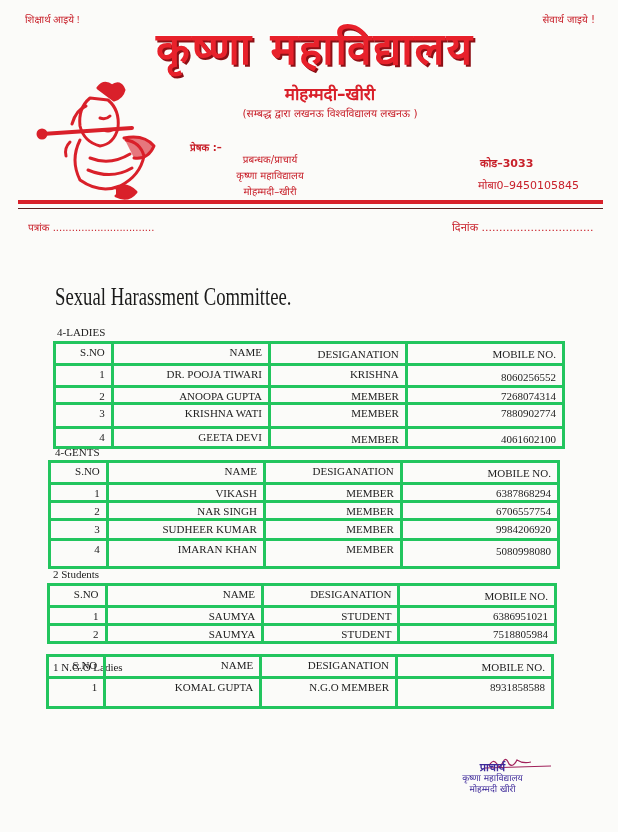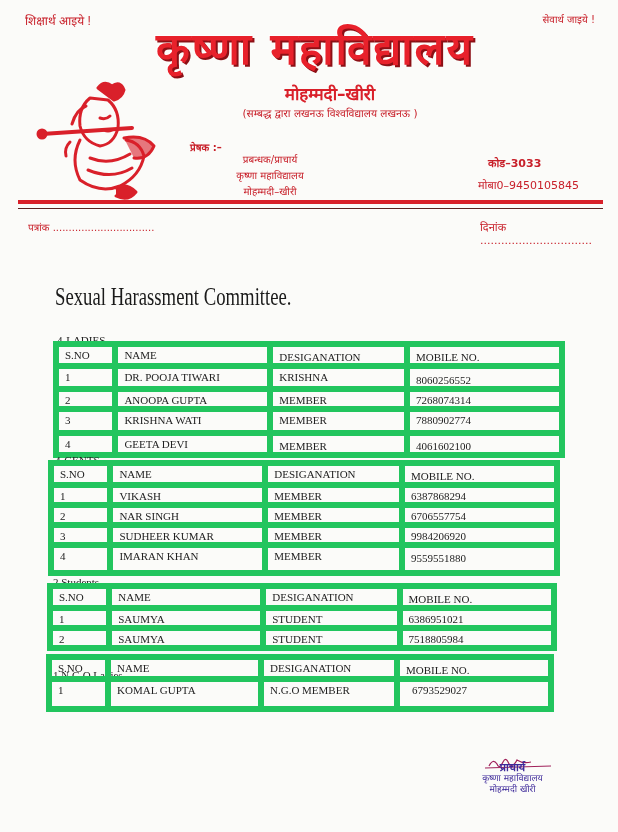--- a/index.html
+++ b/index.html
@@ -5,65 +5,65 @@
   html, body { margin: 0; padding: 0; }
   body {
     width: 618px; height: 832px; overflow: hidden;
     background: #fbfbf9;
     position: relative;
     font-family: "Liberation Serif", serif;
     color: #1d1d1d;
   }
   .abs { position: absolute; }
 
-  .tag-left { left: 25px; top: 12px; font-family: Liberation Sans, sans-serif; font-size: 12px; color: #c8202a; }
+  .tag-left { left: 25px; top: 12px; font-family: Liberation Serif, serif; font-size: 10px; color: #c8202a; }
   .tag-right { right: 23px; top: 12px; font-family: "DejaVu Sans", sans-serif; font-size: 10px; color: #c8202a; }
 
   .college-title {
     left: 40px; top: 24px; width: 550px; text-align: center;
     font-family: "DejaVu Sans", sans-serif; font-weight: bold;
     font-size: 44px; line-height: 50px; letter-spacing: 2px;
     color: #e8212b;
     text-shadow: 2px 2px 0 #8c0f15, -1px -1px 0 #ffffff;
   }
   .college-town { left: 220px; top: 82px; width: 220px; text-align: center; font-family: "DejaVu Sans", sans-serif; font-weight: bold; font-size: 17px; color: #d9202a; }
   .affiliation { left: 180px; top: 106px; width: 300px; text-align: center; font-family: "DejaVu Sans", sans-serif; font-size: 10.5px; color: #c8202a; }
 
   .logo { left: 20px; top: 78px; width: 150px; height: 130px; }
 
   .sender-label { left: 190px; top: 140px; font-family: "DejaVu Sans", sans-serif; font-size: 10px; color: #c8202a; font-weight: bold; }
   .sender-lines { left: 210px; top: 152px; width: 120px; text-align: center; font-family: "DejaVu Sans", sans-serif; font-size: 10px; color: #c8202a; line-height: 16px; }
 
-  .code { left: 480px; top: 155px; font-family: "DejaVu Sans", sans-serif; font-weight: bold; font-size: 11px; color: #c8202a; margin-left: 8px; }
+  .code { left: 480px; top: 155px; font-family: "DejaVu Sans", sans-serif; font-weight: bold; font-size: 11px; color: #c8202a; }
   .phone { left: 478px; top: 177px; font-family: "DejaVu Sans", sans-serif; font-size: 11px; color: #c8202a; }
 
   .rule-thick { left: 18px; top: 200px; width: 585px; height: 4px; background: #d9202a; }
   .rule-thin { left: 18px; top: 208px; width: 585px; height: 1px; background: #5a2222; }
 
   .ref { left: 28px; top: 220px; font-family: "DejaVu Sans", sans-serif; font-size: 10px; color: #c8202a; }
-  .date { left: 452px; top: 219px; font-family: "DejaVu Sans", sans-serif; font-size: 11px; color: #c8202a; margin-left: 28px; }
+  .date { left: 452px; top: 219px; font-family: "DejaVu Sans", sans-serif; font-size: 11px; color: #c8202a; }
 
   .doc-heading {
     left: 55px; top: 282px;
     font-family: "Liberation Serif", serif; font-size: 26px;
     transform: scaleX(0.72); transform-origin: left top;
     color: #1a1a1a; white-space: nowrap;
   }
 
-  .section-label { font-size: 11px; color: #222; position: absolute; margin-top: 8px; }
+  .section-label { font-size: 11px; color: #222; position: absolute; }
   table.committee {
     position: absolute; border-collapse: collapse;
     font-family: "Liberation Serif", serif; font-size: 11px; color: #222;
   }
   table.committee td {
-    border: 6px solid #22c55e; padding: 2px 6px 0 6px; vertical-align: top;
+    border: 3px solid #22c55e; padding: 2px 6px 0 6px; vertical-align: top; text-align: right;
   }
   .c1 { width: 42px; } .c2 { width: 140px; } .c3 { width: 120px; } .c4 { width: 140px; }
 
-  .stamp { left: 455px; top: 762px; width: 115px; text-align: center; color: #3e2a9a; font-family: "DejaVu Sans", sans-serif; font-size: 9px; line-height: 11px; }
+  .stamp { left: 435px; top: 762px; width: 115px; text-align: center; color: #3e2a9a; font-family: "DejaVu Sans", sans-serif; font-size: 9px; line-height: 11px; }
   .stamp .title { font-size: 11px; font-weight: bold; }
   .sig { left: 485px; top: 756px; }
 </style>
 </head>
 <body>
 
 <div class="abs tag-left">शिक्षार्थ आइये !</div>
 <div class="abs tag-right">सेवार्थ जाइये !</div>
 
 <div class="abs college-title">कृष्णा महाविद्यालय</div>
@@ -166,21 +166,21 @@
   <tr style="height:20px;">
     <td>3</td>
     <td>SUDHEER KUMAR</td>
     <td>MEMBER</td>
     <td>9984206920</td>
   </tr>
   <tr style="height:28px;">
     <td>4</td>
     <td>IMARAN KHAN</td>
     <td>MEMBER</td>
-    <td style="padding-top:4px">9559551880</td>
+    <td style="padding-top:4px">5080998080</td>
   </tr>
 </tbody>
   </table>
 
 <div class="section-label" style="left:53px; top:568px;">2 Students</div>
 <table class="committee" style="left:47px; top:583px; width:510px;">
   <tbody>
       <tr style="height:22px;">
     <td class="c1">S.NO</td>
     <td class="c2">NAME</td>
@@ -208,21 +208,21 @@
       <tr style="height:22px;">
     <td class="c1">S.NO</td>
     <td class="c2">NAME</td>
     <td class="c3">DESIGANATION</td>
     <td class="c4" style="padding-top:4px">MOBILE NO.</td>
   </tr>
   <tr style="height:30px;">
     <td>1</td>
     <td>KOMAL GUPTA</td>
     <td>N.G.O MEMBER</td>
-    <td style="padding-left:12px">6793529027</td>
+    <td style="padding-left:12px">8931858588</td>
   </tr>
 </tbody>
   </table>
 
 <svg class="abs sig" width="70" height="14" viewBox="0 0 70 14">
   <path d="M4 10 q4 -8 8 -2 q2 6 6 -2 q3 -6 6 2 q4 4 8 -4 q6 4 14 2" fill="none" stroke="#a0205a" stroke-width="1.2"></path>
   <path d="M0 12 L66 10" stroke="#a0205a" stroke-width="1"></path>
 </svg>
 <div class="abs stamp">
   <div class="title">प्राचार्य</div>

